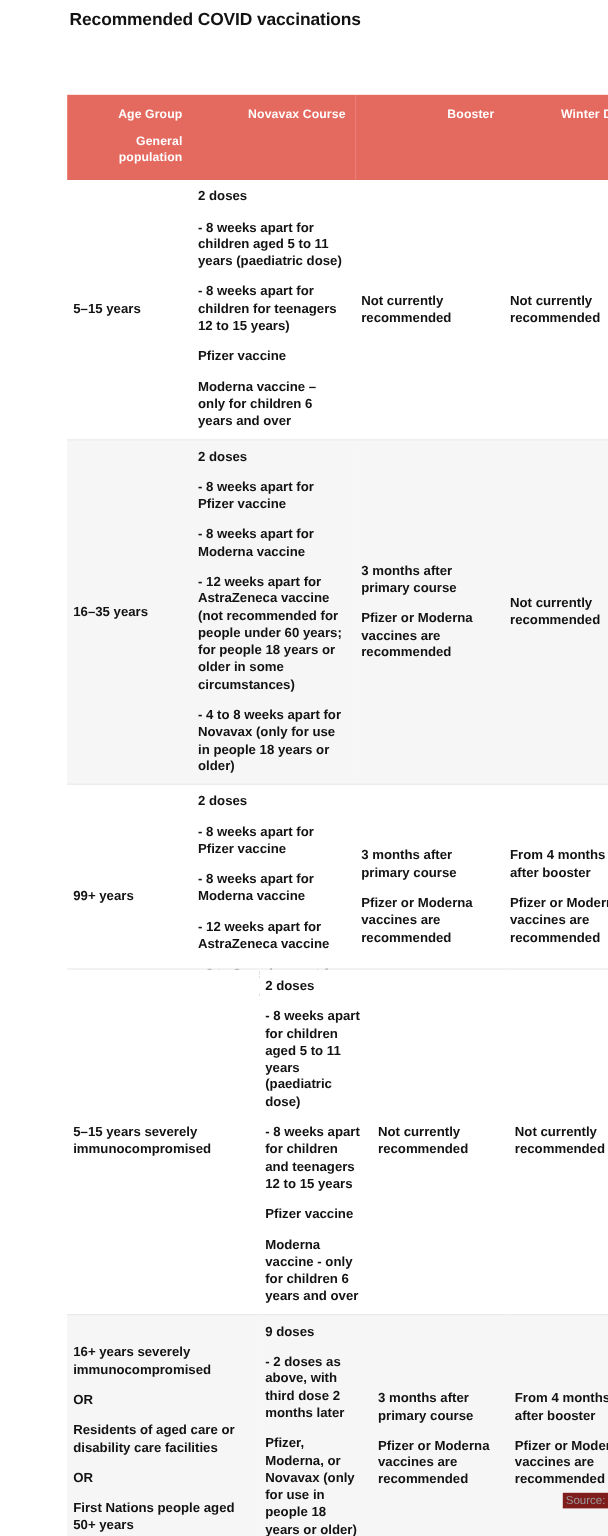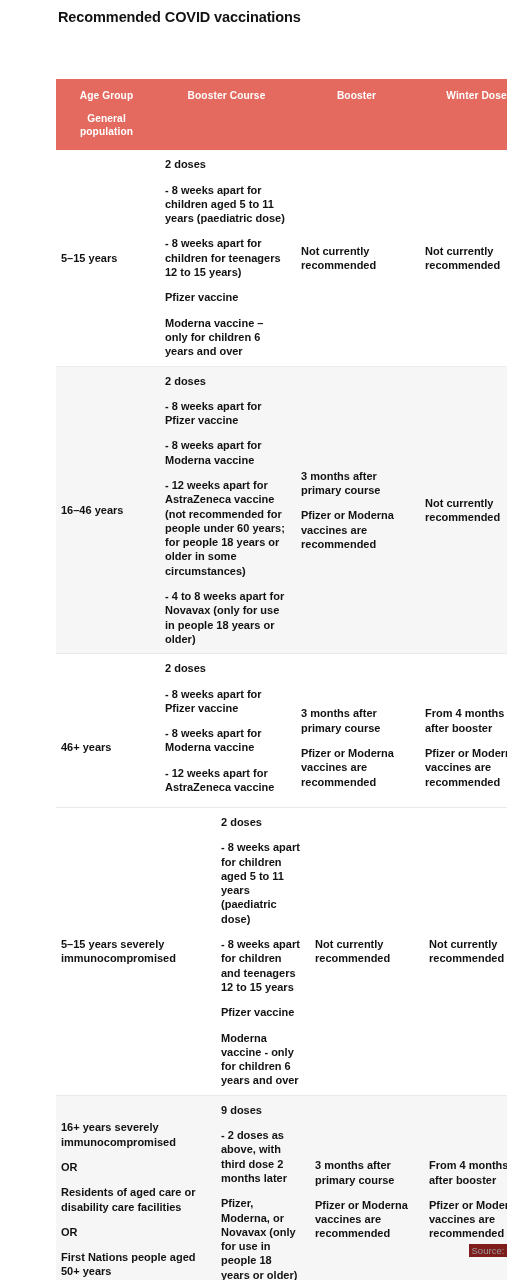--- a/index.html
+++ b/index.html
@@ -55,21 +55,21 @@
     border-collapse: collapse;
     table-layout: fixed;
   }
 
   
   thead th {
     background: #e4695e;
     color: #ffffff;
     font-size: 10.2px;
     font-weight: bold;
-    text-align: center;
+    text-align: right;
     vertical-align: top;
     padding: 11px 8px 12px 5px;
     line-height: 1.25;
     letter-spacing: 0.1px;
     border: none;
   }
   thead th.hdr-age { padding-left: 5px; }
   .hdr-sub {
     display: block;
     margin-top: 10px;
@@ -151,21 +151,21 @@
           <col class="c2">
           <col class="c3">
           <col class="c4">
       </colgroup>
       <thead>
         <tr>
           <th class="hdr-age">
             <span>Age Group</span>
             <span class="hdr-sub">General population</span>
           </th>
-          <th>Booster Course</th>
+          <th>Novavax Course</th>
           <th>Booster</th>
           <th>Winter Dose</th>
         </tr>
       </thead>
       <tbody id="tbody-general">
           <tr class="first-row">
             <td class="col-age">
               <p class="cell-p">5–15 years</p>
             </td>
             <td>
@@ -177,40 +177,40 @@
             </td>
             <td>
               <p class="cell-p">Not currently recommended</p>
             </td>
             <td>
               <p class="cell-p">Not currently recommended</p>
             </td>
           </tr>
           <tr class="shaded">
             <td class="col-age">
-              <p class="cell-p">16–46 years</p>
+              <p class="cell-p">16–35 years</p>
             </td>
             <td>
               <p class="cell-p">2 doses</p>
               <p class="cell-p">- 8 weeks apart for Pfizer vaccine</p>
               <p class="cell-p">- 8 weeks apart for Moderna vaccine</p>
               <p class="cell-p">- 12 weeks apart for AstraZeneca vaccine (not recommended for people under 60 years; for people 18 years or older in some circumstances)</p>
               <p class="cell-p">- 4 to 8 weeks apart for Novavax (only for use in people 18 years or older)</p>
             </td>
             <td>
               <p class="cell-p">3 months after primary course</p>
               <p class="cell-p">Pfizer or Moderna vaccines are recommended</p>
             </td>
             <td>
               <p class="cell-p">Not currently recommended</p>
             </td>
           </tr>
           <tr>
             <td class="col-age">
-              <p class="cell-p">46+ years</p>
+              <p class="cell-p">99+ years</p>
             </td>
             <td>
               <p class="cell-p">2 doses</p>
               <p class="cell-p">- 8 weeks apart for Pfizer vaccine</p>
               <p class="cell-p">- 8 weeks apart for Moderna vaccine</p>
               <p class="cell-p">- 12 weeks apart for AstraZeneca vaccine</p>
               <p class="cell-p">- 3 to 8 weeks apart for Novavax vaccine</p>
             </td>
             <td>
               <p class="cell-p">3 months after primary course</p>

